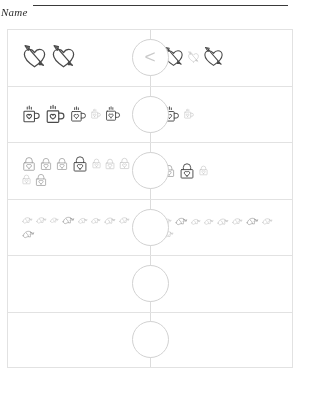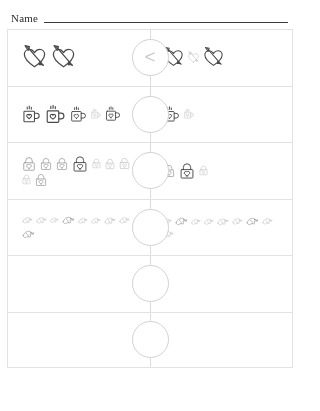--- a/index.html
+++ b/index.html
@@ -16,26 +16,27 @@
   .page {
     position: relative;
     width: 300px;
     height: 411px;
     background: #ffffff;
   }
 
   
   .name-header {
     position: absolute;
-    left: 11px;
+    left: 1px;
     top: 6px;
     right: 10px;
     height: 18px;
     display: flex;
-    align-items: flex-end;
+    align-items: flex-start;
+    font-style: italic;
   }
   .name-label {
     font-family: "Liberation Serif", serif;
     font-size: 11px;
     color: #2b2b2b;
     letter-spacing: 0.2px;
     white-space: nowrap;
   }
   .name-rule {
     flex: 1 1 auto;

